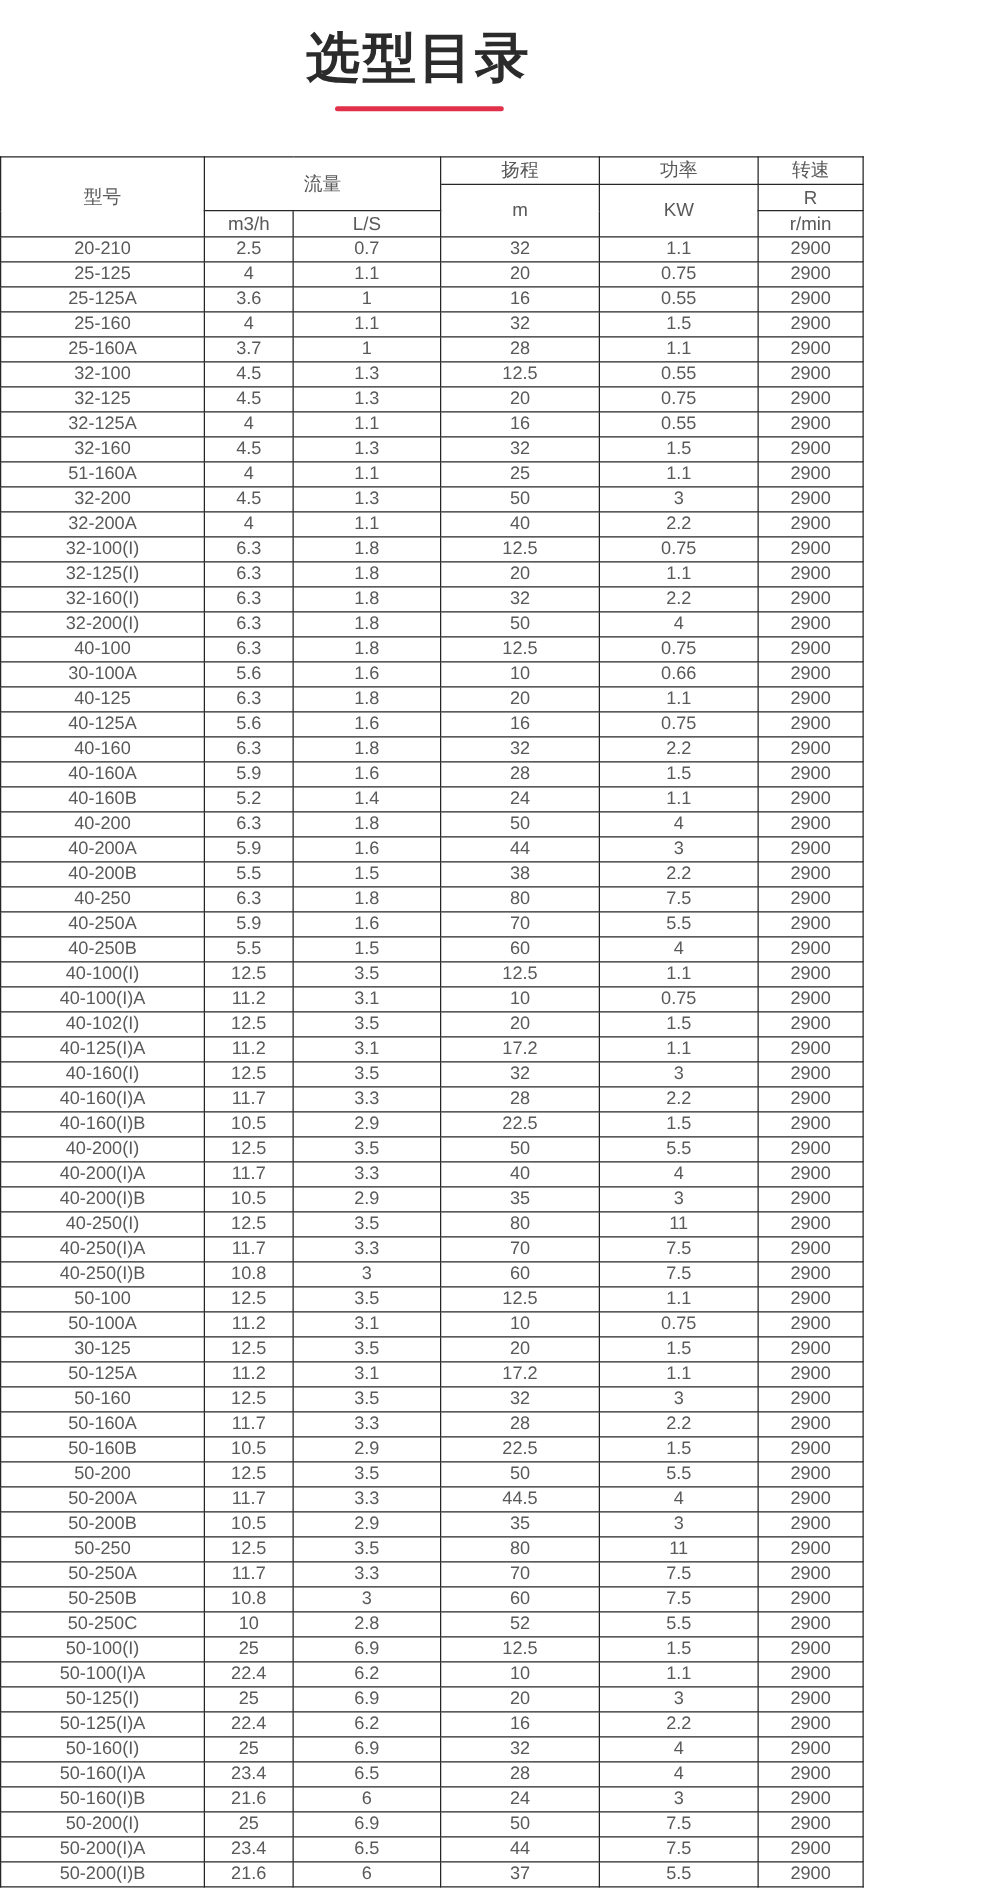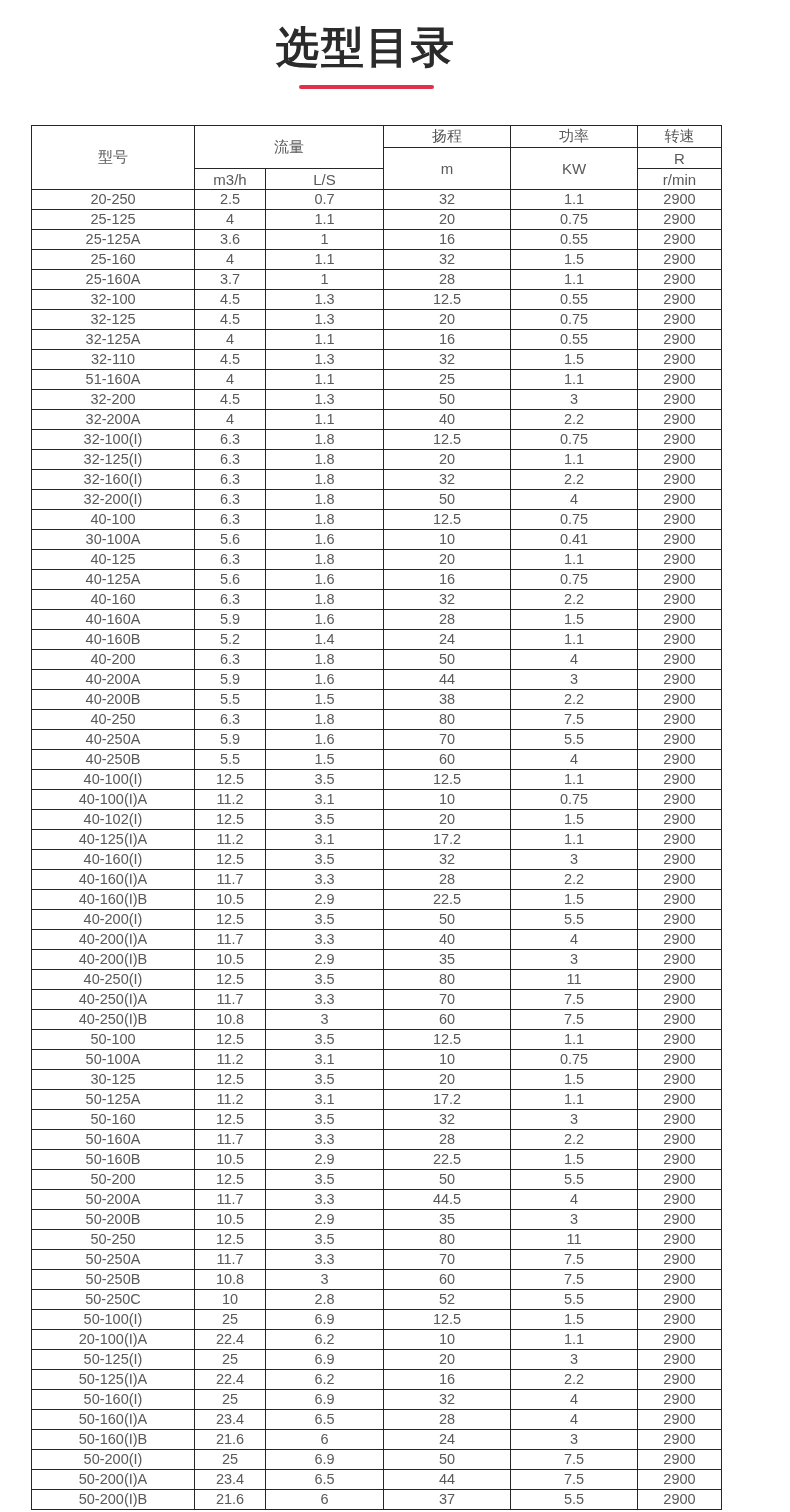--- a/index.html
+++ b/index.html
@@ -13,21 +13,20 @@
     margin: 0;
     padding: 0;
     background: #ffffff;
     width: 790px;
     font-family: "Liberation Sans", "DejaVu Sans", sans-serif;
   }
   .page {
     width: 670px;
     min-height: 1512px;
     background: #ffffff;
-    margin-left: 31px;
   }
   .title {
     margin: 0;
     padding-top: 18px;
     text-align: center;
     font-size: 43px;
     line-height: 58px;
     font-weight: 700;
     letter-spacing: 2px;
     color: var(--title);
@@ -107,21 +106,21 @@
         <th>R</th>
       </tr>
       <tr class="hrow3">
         <th>m3/h</th>
         <th>L/S</th>
         <th>r/min</th>
       </tr>
     </thead>
     <tbody id="table-body">
         <tr>
-          <td>20-250</td>
+          <td>20-210</td>
           <td>2.5</td>
           <td>0.7</td>
           <td>32</td>
           <td>1.1</td>
           <td>2900</td>
         </tr>
         <tr>
           <td>25-125</td>
           <td>4</td>
           <td>1.1</td>
@@ -171,21 +170,21 @@
         </tr>
         <tr>
           <td>32-125A</td>
           <td>4</td>
           <td>1.1</td>
           <td>16</td>
           <td>0.55</td>
           <td>2900</td>
         </tr>
         <tr>
-          <td>32-110</td>
+          <td>32-160</td>
           <td>4.5</td>
           <td>1.3</td>
           <td>32</td>
           <td>1.5</td>
           <td>2900</td>
         </tr>
         <tr>
           <td>51-160A</td>
           <td>4</td>
           <td>1.1</td>
@@ -247,21 +246,21 @@
           <td>1.8</td>
           <td>12.5</td>
           <td>0.75</td>
           <td>2900</td>
         </tr>
         <tr>
           <td>30-100A</td>
           <td>5.6</td>
           <td>1.6</td>
           <td>10</td>
-          <td>0.41</td>
+          <td>0.66</td>
           <td>2900</td>
         </tr>
         <tr>
           <td>40-125</td>
           <td>6.3</td>
           <td>1.8</td>
           <td>20</td>
           <td>1.1</td>
           <td>2900</td>
         </tr>
@@ -563,21 +562,21 @@
         </tr>
         <tr>
           <td>50-100(I)</td>
           <td>25</td>
           <td>6.9</td>
           <td>12.5</td>
           <td>1.5</td>
           <td>2900</td>
         </tr>
         <tr>
-          <td>20-100(I)A</td>
+          <td>50-100(I)A</td>
           <td>22.4</td>
           <td>6.2</td>
           <td>10</td>
           <td>1.1</td>
           <td>2900</td>
         </tr>
         <tr>
           <td>50-125(I)</td>
           <td>25</td>
           <td>6.9</td>

